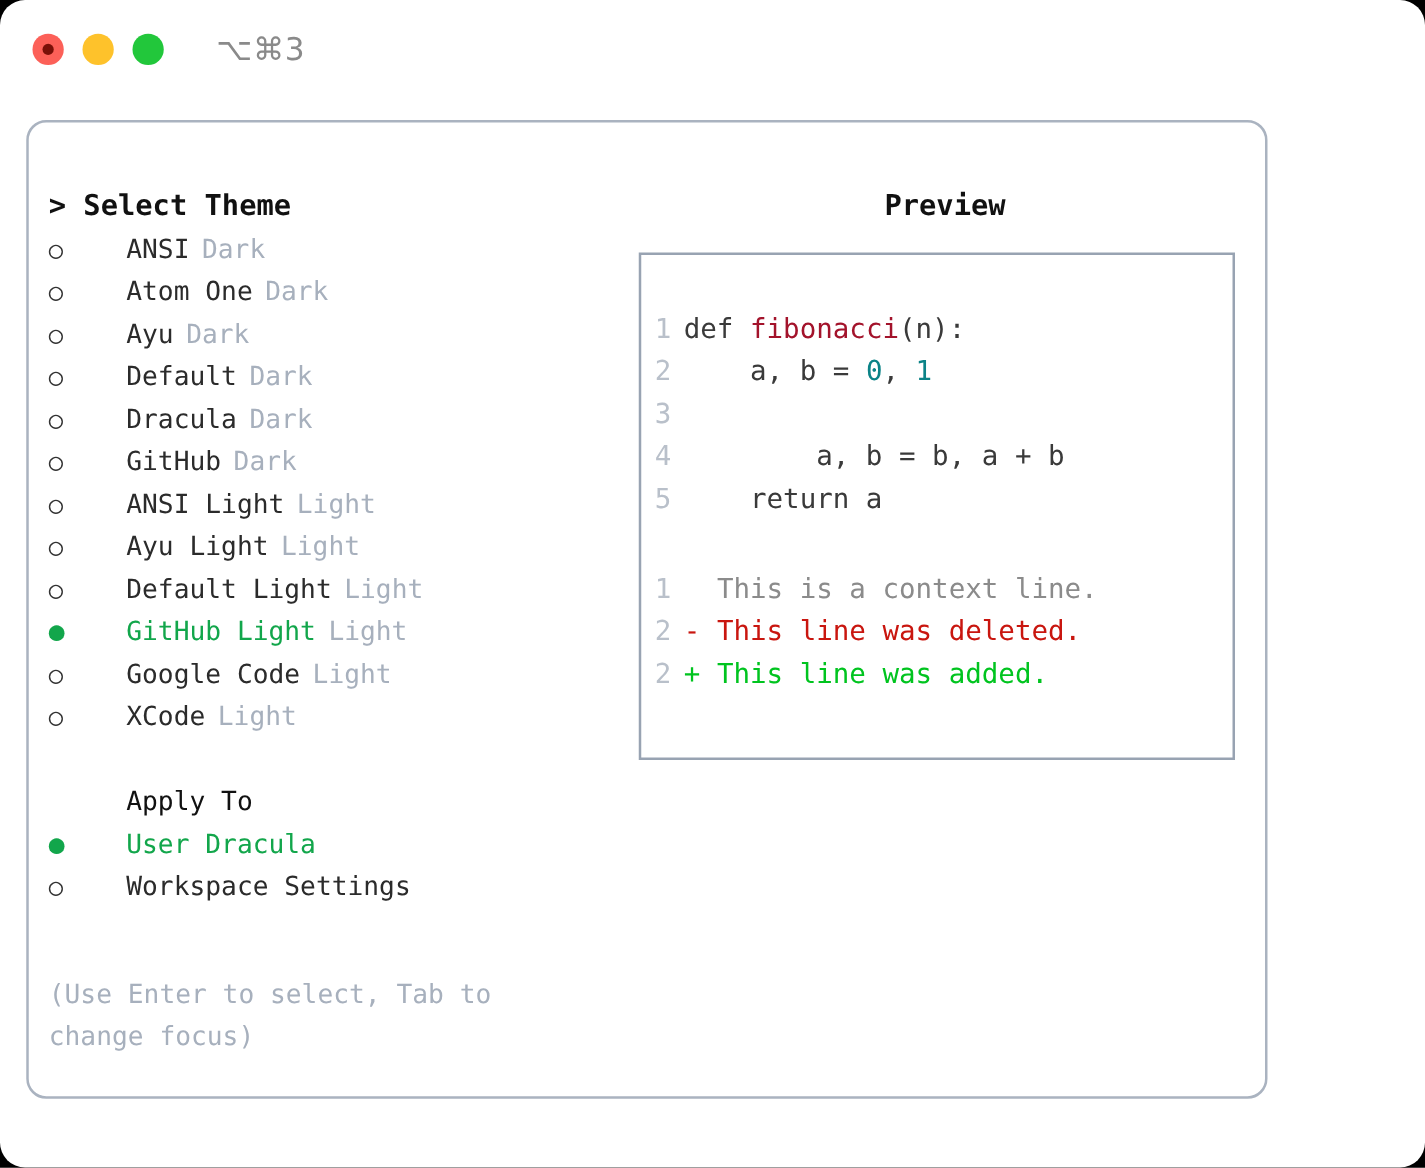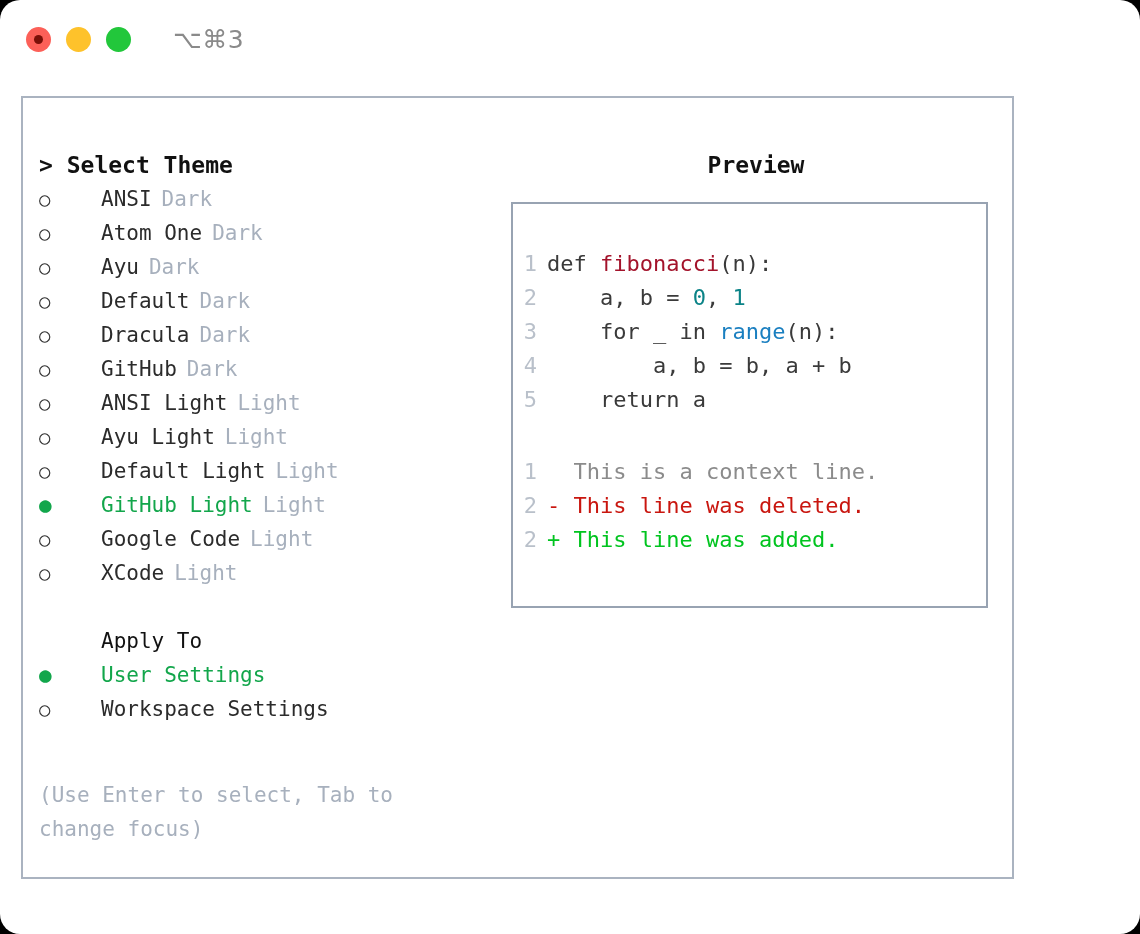--- a/index.html
+++ b/index.html
@@ -68,21 +68,21 @@
   }
 
   
   .panel {
     position: absolute;
     left: 21px;
     top: 96px;
     width: 993px;
     height: 783px;
     border: 2px solid #aab3c0;
-    border-radius: 0;
+    border-radius: 16px;
     background: #ffffff;
   }
 
   .panel-inner {
     position: relative;
     width: 100%;
     height: 100%;
     padding: 50px 0 0 16px;
   }
 
@@ -230,36 +230,36 @@
             </div>
 
           <div class="spacer-row"></div>
 
           <div class="opt-row">
             <span class="bullet blank">○</span>
             <span class="opt-label head">Apply To</span>
           </div>
 
           <div id="apply-list">
-              <div class="opt-row"><span class="bullet sel">●</span><span class="opt-label sel">User Settings</span></div>
+              <div class="opt-row"><span class="bullet sel">●</span><span class="opt-label sel">User Dracula</span></div>
               <div class="opt-row"><span class="bullet">○</span><span class="opt-label">Workspace Settings</span></div>
             </div>
 
           <div class="hint">(Use Enter to select, Tab to change focus)</div>
         </div>
 
         <div class="right-col">
 
           <div class="preview-title">Preview</div>
 
           <div class="preview-box">
             <div id="code-block">
                 <div class="code-line"><span class="ln">1</span><span class="code-text"><span class="tok-plain">def </span><span class="tok-fn">fibonacci</span><span class="tok-plain">(n):</span></span></div>
                 <div class="code-line"><span class="ln">2</span><span class="code-text"><span class="tok-plain">    a, b = </span><span class="tok-num">0</span><span class="tok-plain">, </span><span class="tok-num">1</span></span></div>
-                <div class="code-line"><span class="ln">3</span><span class="code-text"><span class="tok-plain">    for _ in </span><span class="tok-call">range</span><span class="tok-plain">(n):</span></span></div>
+                <div class="code-line"><span class="ln">3</span></div>
                 <div class="code-line"><span class="ln">4</span><span class="code-text"><span class="tok-plain">        a, b = b, a + b</span></span></div>
                 <div class="code-line"><span class="ln">5</span><span class="code-text"><span class="tok-plain">    return a</span></span></div>
               </div>
             <div class="gap-row"></div>
             <div id="diff-block">
                 <div class="code-line"><span class="ln">1</span><span class="diff-ctx">  </span><span class="diff-ctx">This is a context line.</span></div>
                 <div class="code-line"><span class="ln">2</span><span class="diff-del">- </span><span class="diff-del">This line was deleted.</span></div>
                 <div class="code-line"><span class="ln">2</span><span class="diff-add">+ </span><span class="diff-add">This line was added.</span></div>
               </div>
           </div>

